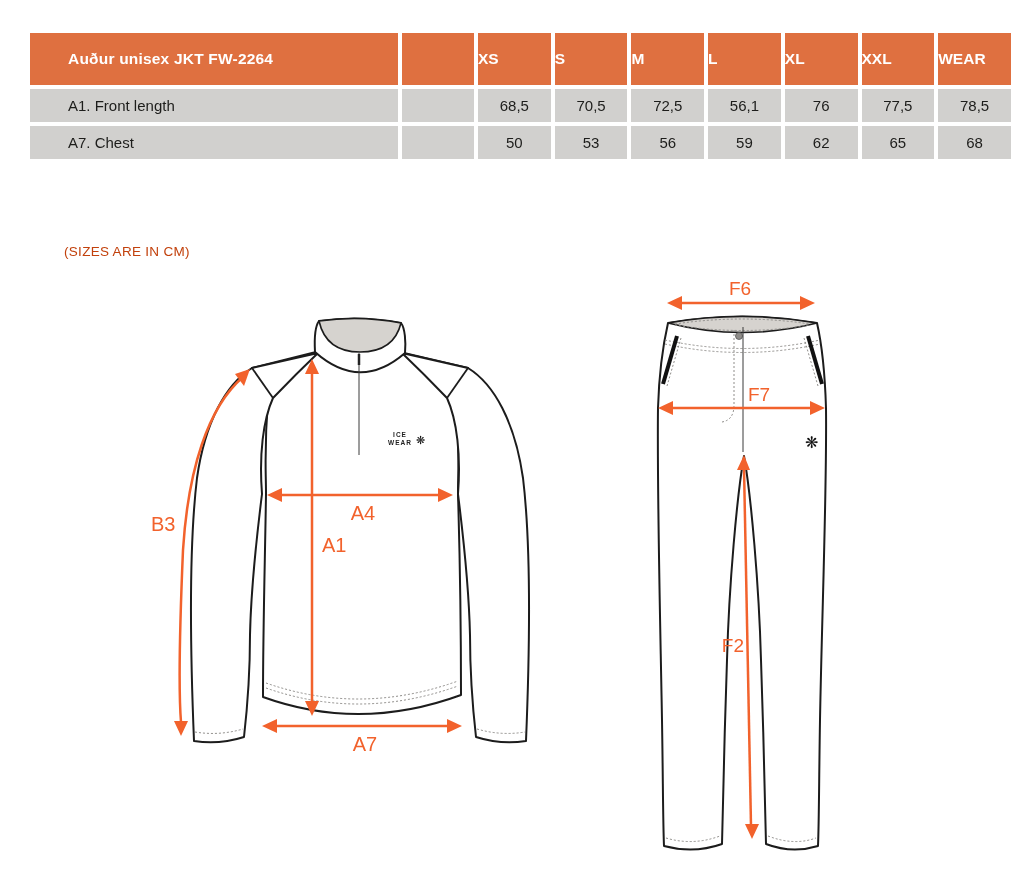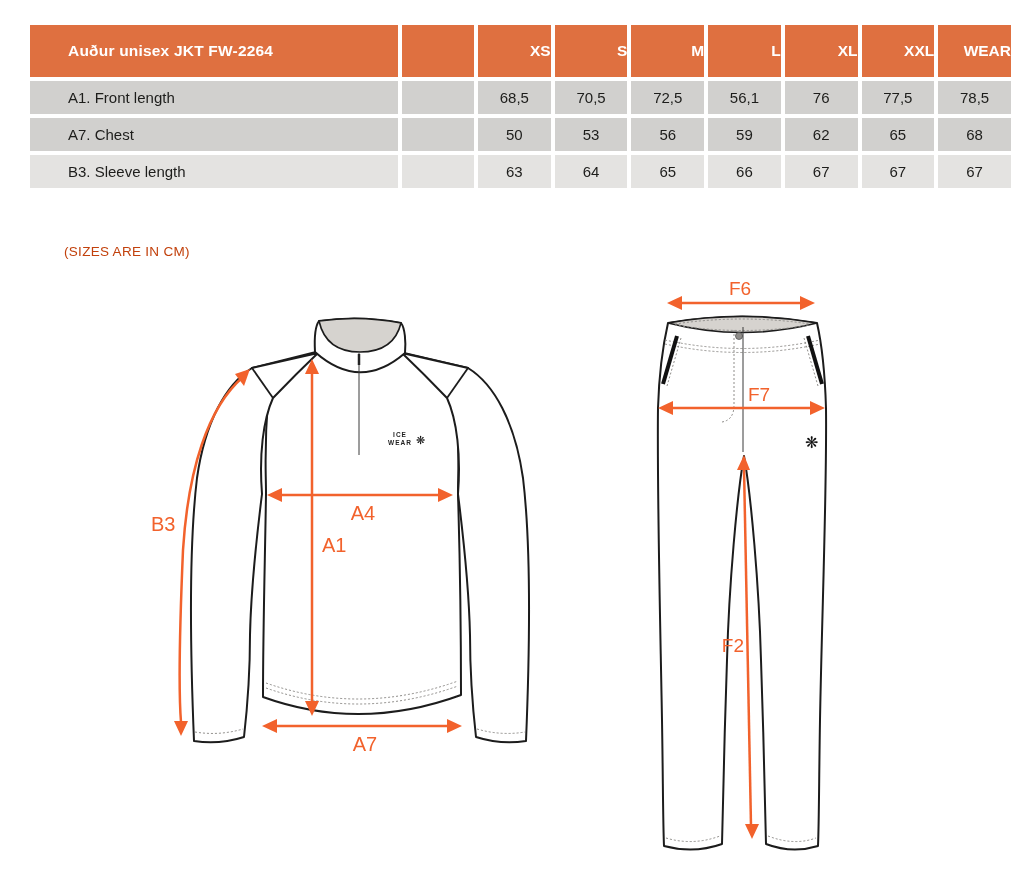--- a/index.html
+++ b/index.html
@@ -1,23 +1,23 @@
 <!DOCTYPE html>
 <html><head>
 <meta charset="utf-8">
 <style>
   html,body{margin:0;padding:0;background:#fff;}
   .canvas{position:relative;width:1033px;height:889px;background:#ffffff;overflow:hidden;
           font-family:"Liberation Sans", sans-serif;}
   
-  table.size-table{position:absolute;left:26px;top:21px;width:989px;
+  table.size-table{position:absolute;left:26px;top:29px;width:989px;
     border-collapse:separate;border-spacing:4px;table-layout:fixed;}
   table.size-table th,table.size-table td{padding:0;font-family:"Liberation Sans",sans-serif;}
   table.size-table thead th{background:#DF7040;color:#ffffff;font-weight:bold;
-    height:52px;font-size:15.5px;text-align:right;}
+    height:52px;font-size:15.5px;text-align:left;}
   table.size-table thead th.c-name{text-align:left;padding-left:38px;font-size:15.5px;letter-spacing:0.2px;}
   .c-name{width:330px;}
   .c-blank{width:72px;}
   table.size-table tbody td{height:33px;font-size:15px;color:#1d1d1b;text-align:center;margin-left:36px;}
   table.size-table tbody td.c-name{text-align:left;padding-left:38px;}
   tr.r-dark td{background:#D1D0CE;}
   tr.r-light td{background:#E4E3E1;}
   
   .note{position:absolute;left:64px;top:244px;color:#c2410c;font-size:13.5px;
     font-weight:500;letter-spacing:0.3px;}
@@ -69,31 +69,20 @@
       <tr class="r-dark">
         <td class="c-name">A7. Chest</td>
         <td class="c-blank"></td>
         <td>50</td>
         <td>53</td>
         <td>56</td>
         <td>59</td>
         <td>62</td>
         <td>65</td>
         <td>68</td>
-      </tr>
-      <tr class="r-light">
-        <td class="c-name">B3. Sleeve length</td>
-        <td class="c-blank"></td>
-        <td>63</td>
-        <td>64</td>
-        <td>65</td>
-        <td>66</td>
-        <td>67</td>
-        <td>67</td>
-        <td>67</td>
       </tr>
     </tbody>
   </table>
 
   <div class="note">(SIZES ARE IN CM)</div>
 
   <svg style="position:absolute;left:148px;top:290px;" width="420" height="478" viewBox="0 0 420 478">
 
     <path class="outline" d="M 168,62 L 104,78 L 120,110 C 116,160 118,180 118,204 C 117,270 115,340 115,407
          Q 212,442 313,405 C 313,340 312,270 310,204 C 310,180 312,160 308,110 L 320,78 L 256,63

